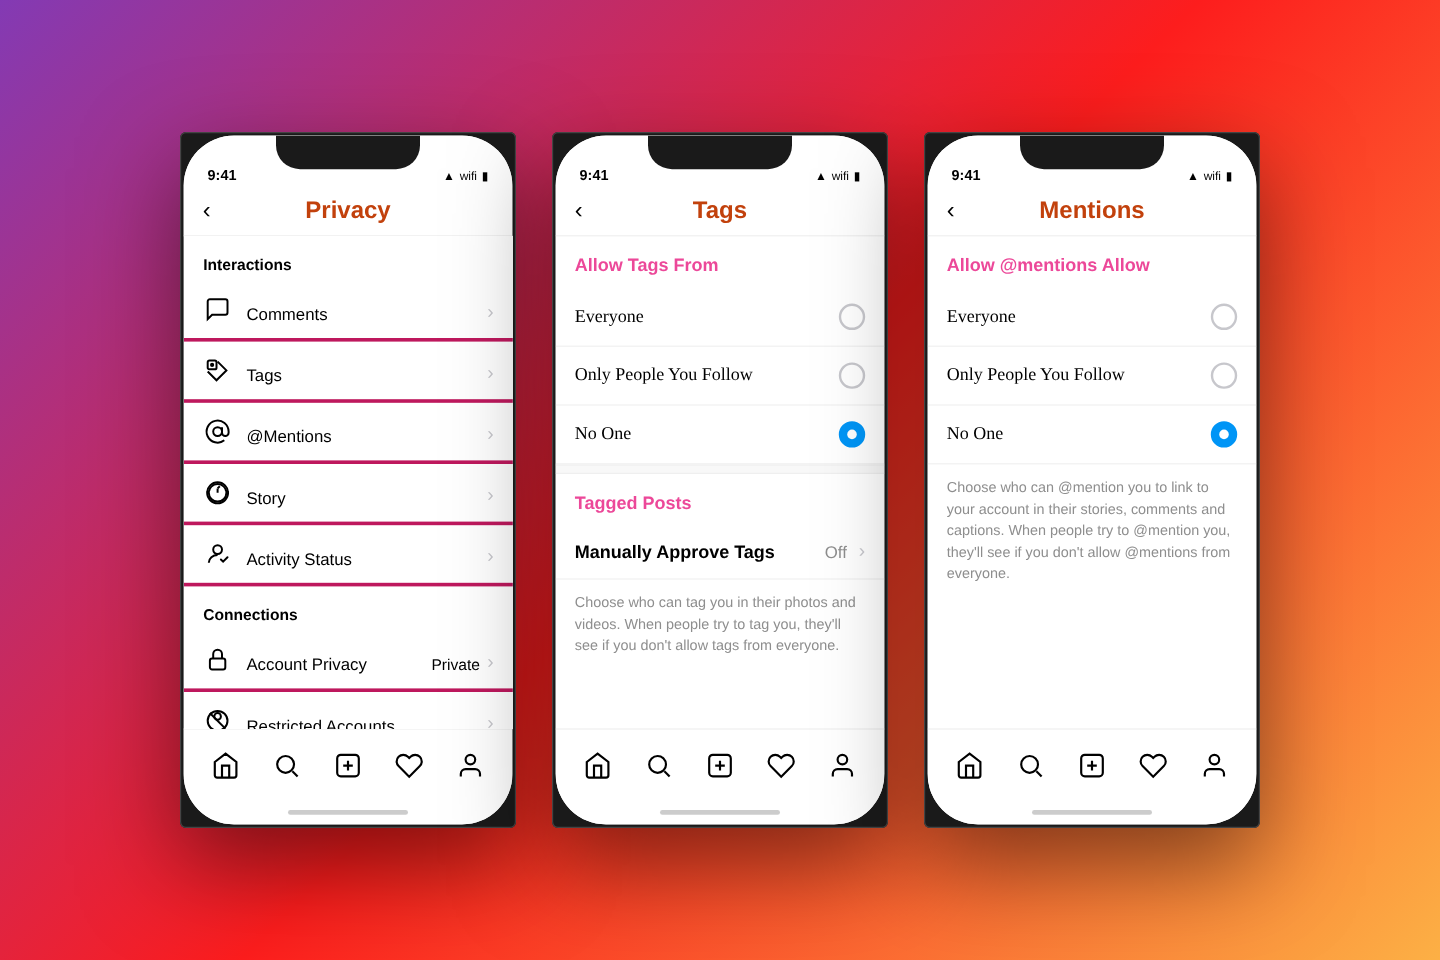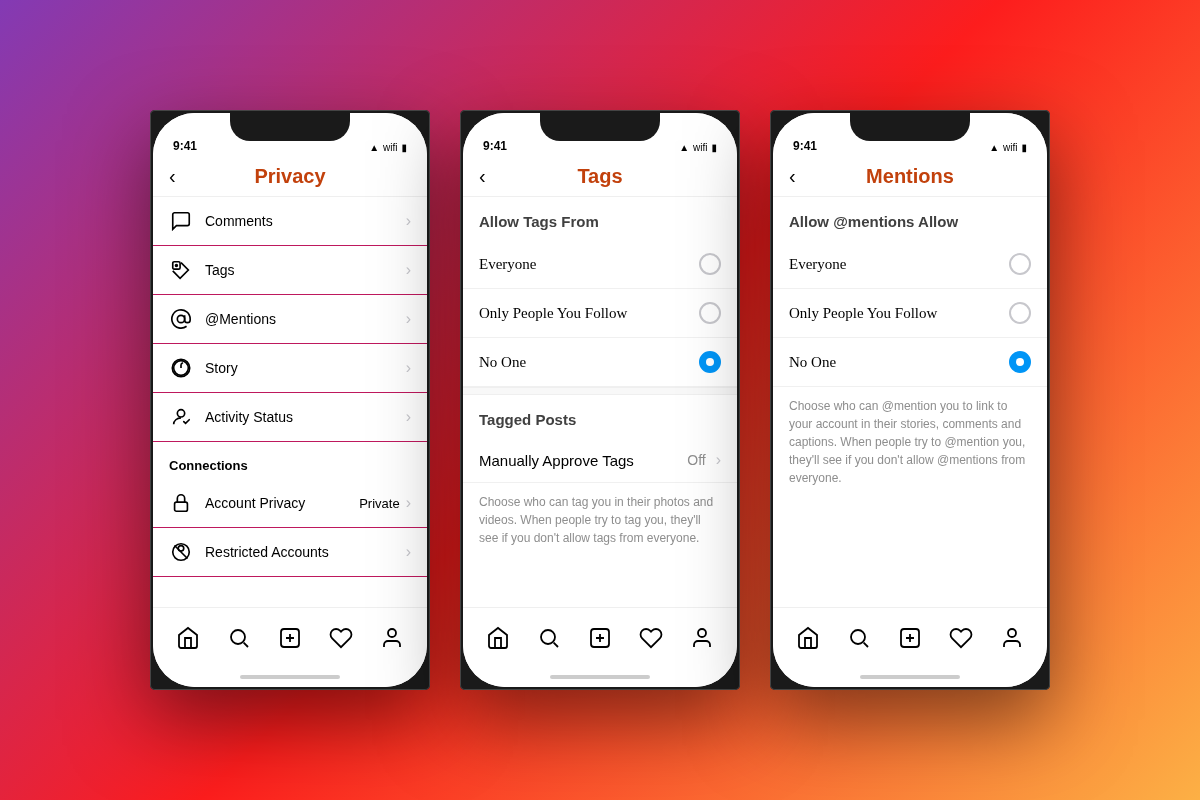--- a/index.html
+++ b/index.html
@@ -122,23 +122,23 @@
     
     .section-header {
       padding: 16px 16px 6px 16px;
       font-size: 13px;
       font-weight: 700;
       color: #000;
     }
 
     .menu-item {
       display: flex;
-      align-items: center;
+      align-items: flex-end;
       padding: 12px 16px;
-      border-bottom: 1px solid #be185d;
+      border-bottom: 3px solid #be185d;
       cursor: pointer;
     }
 
     .menu-item-icon {
       width: 24px;
       height: 24px;
       margin-right: 12px;
       display: flex;
       align-items: center;
       justify-content: center;
@@ -165,21 +165,21 @@
     .menu-item-chevron {
       color: #c7c7cc;
       font-size: 16px;
     }
 
     
     .settings-section-title {
       padding: 16px 2px 10px 16px;
       font-size: 15px;
       font-weight: 700;
-      color: #404040;
+      color: #ec4899;
     }
 
     .radio-item {
       display: flex;
       align-items: center;
       padding: 13px 16px;
       border-bottom: 1px solid #f0f0f0;
       cursor: pointer;
     }
 
@@ -224,20 +224,21 @@
       display: flex;
       align-items: center;
       padding: 13px 16px;
       border-bottom: 1px solid #f0f0f0;
     }
 
     .toggle-row-text {
       flex: 1;
       font-size: 15px;
       color: #000;
+      font-weight: bold;
     }
 
     .toggle-off-label {
       font-size: 14px;
       color: #8e8e8e;
       margin-right: 10px;
     }
 
     .toggle-chevron {
       color: #c7c7cc;
@@ -307,20 +308,21 @@
           <span>▲</span>
           <span>wifi</span>
           <span>▮</span>
         </div>
       </div>
       <div class="nav-bar">
         <span class="nav-back">‹</span>
         <span class="nav-title">Privacy</span>
       </div>
       <div class="screen-content">
+        <div class="section-header">Interactions</div>
 
         <div class="menu-item">
           <div class="menu-item-icon">
             <svg viewBox="0 0 24 24" fill="none" stroke="#000" stroke-width="1.8">
               <path d="M21 15a2 2 0 0 1-2 2H7l-4 4V5a2 2 0 0 1 2-2h14a2 2 0 0 1 2 2z"></path>
             </svg>
           </div>
           <span class="menu-item-text">Comments</span>
           <span class="menu-item-chevron">›</span>
         </div>

